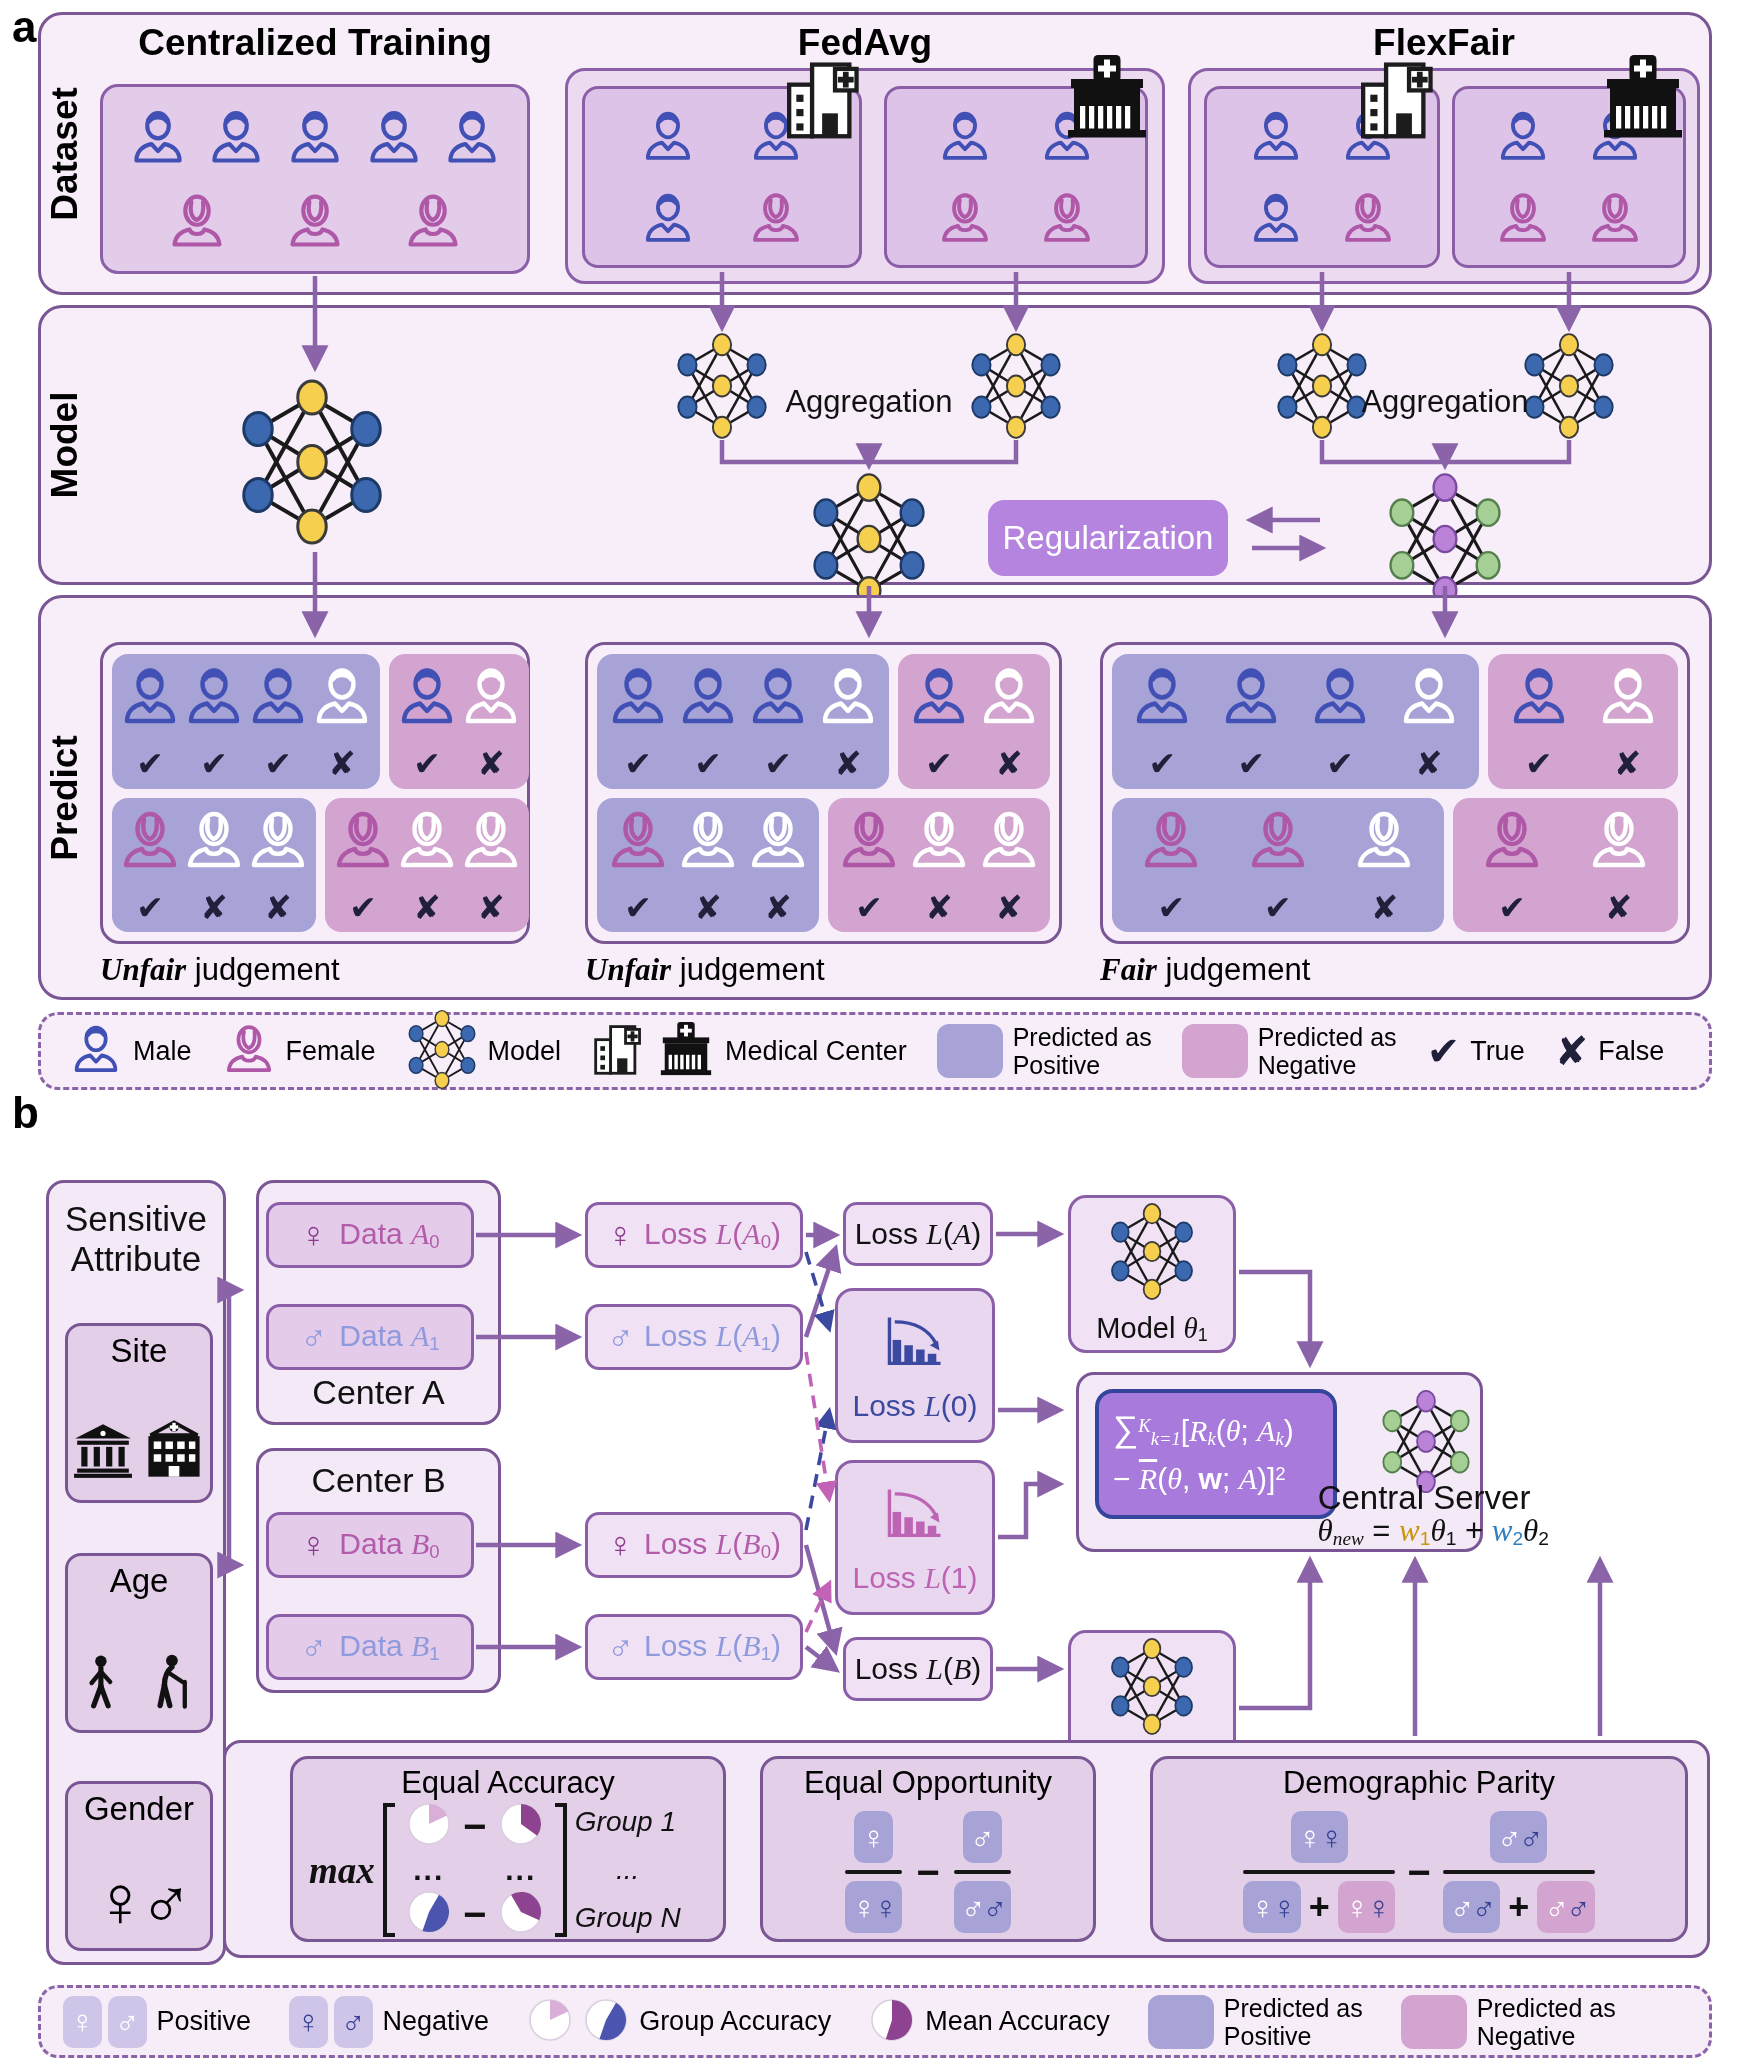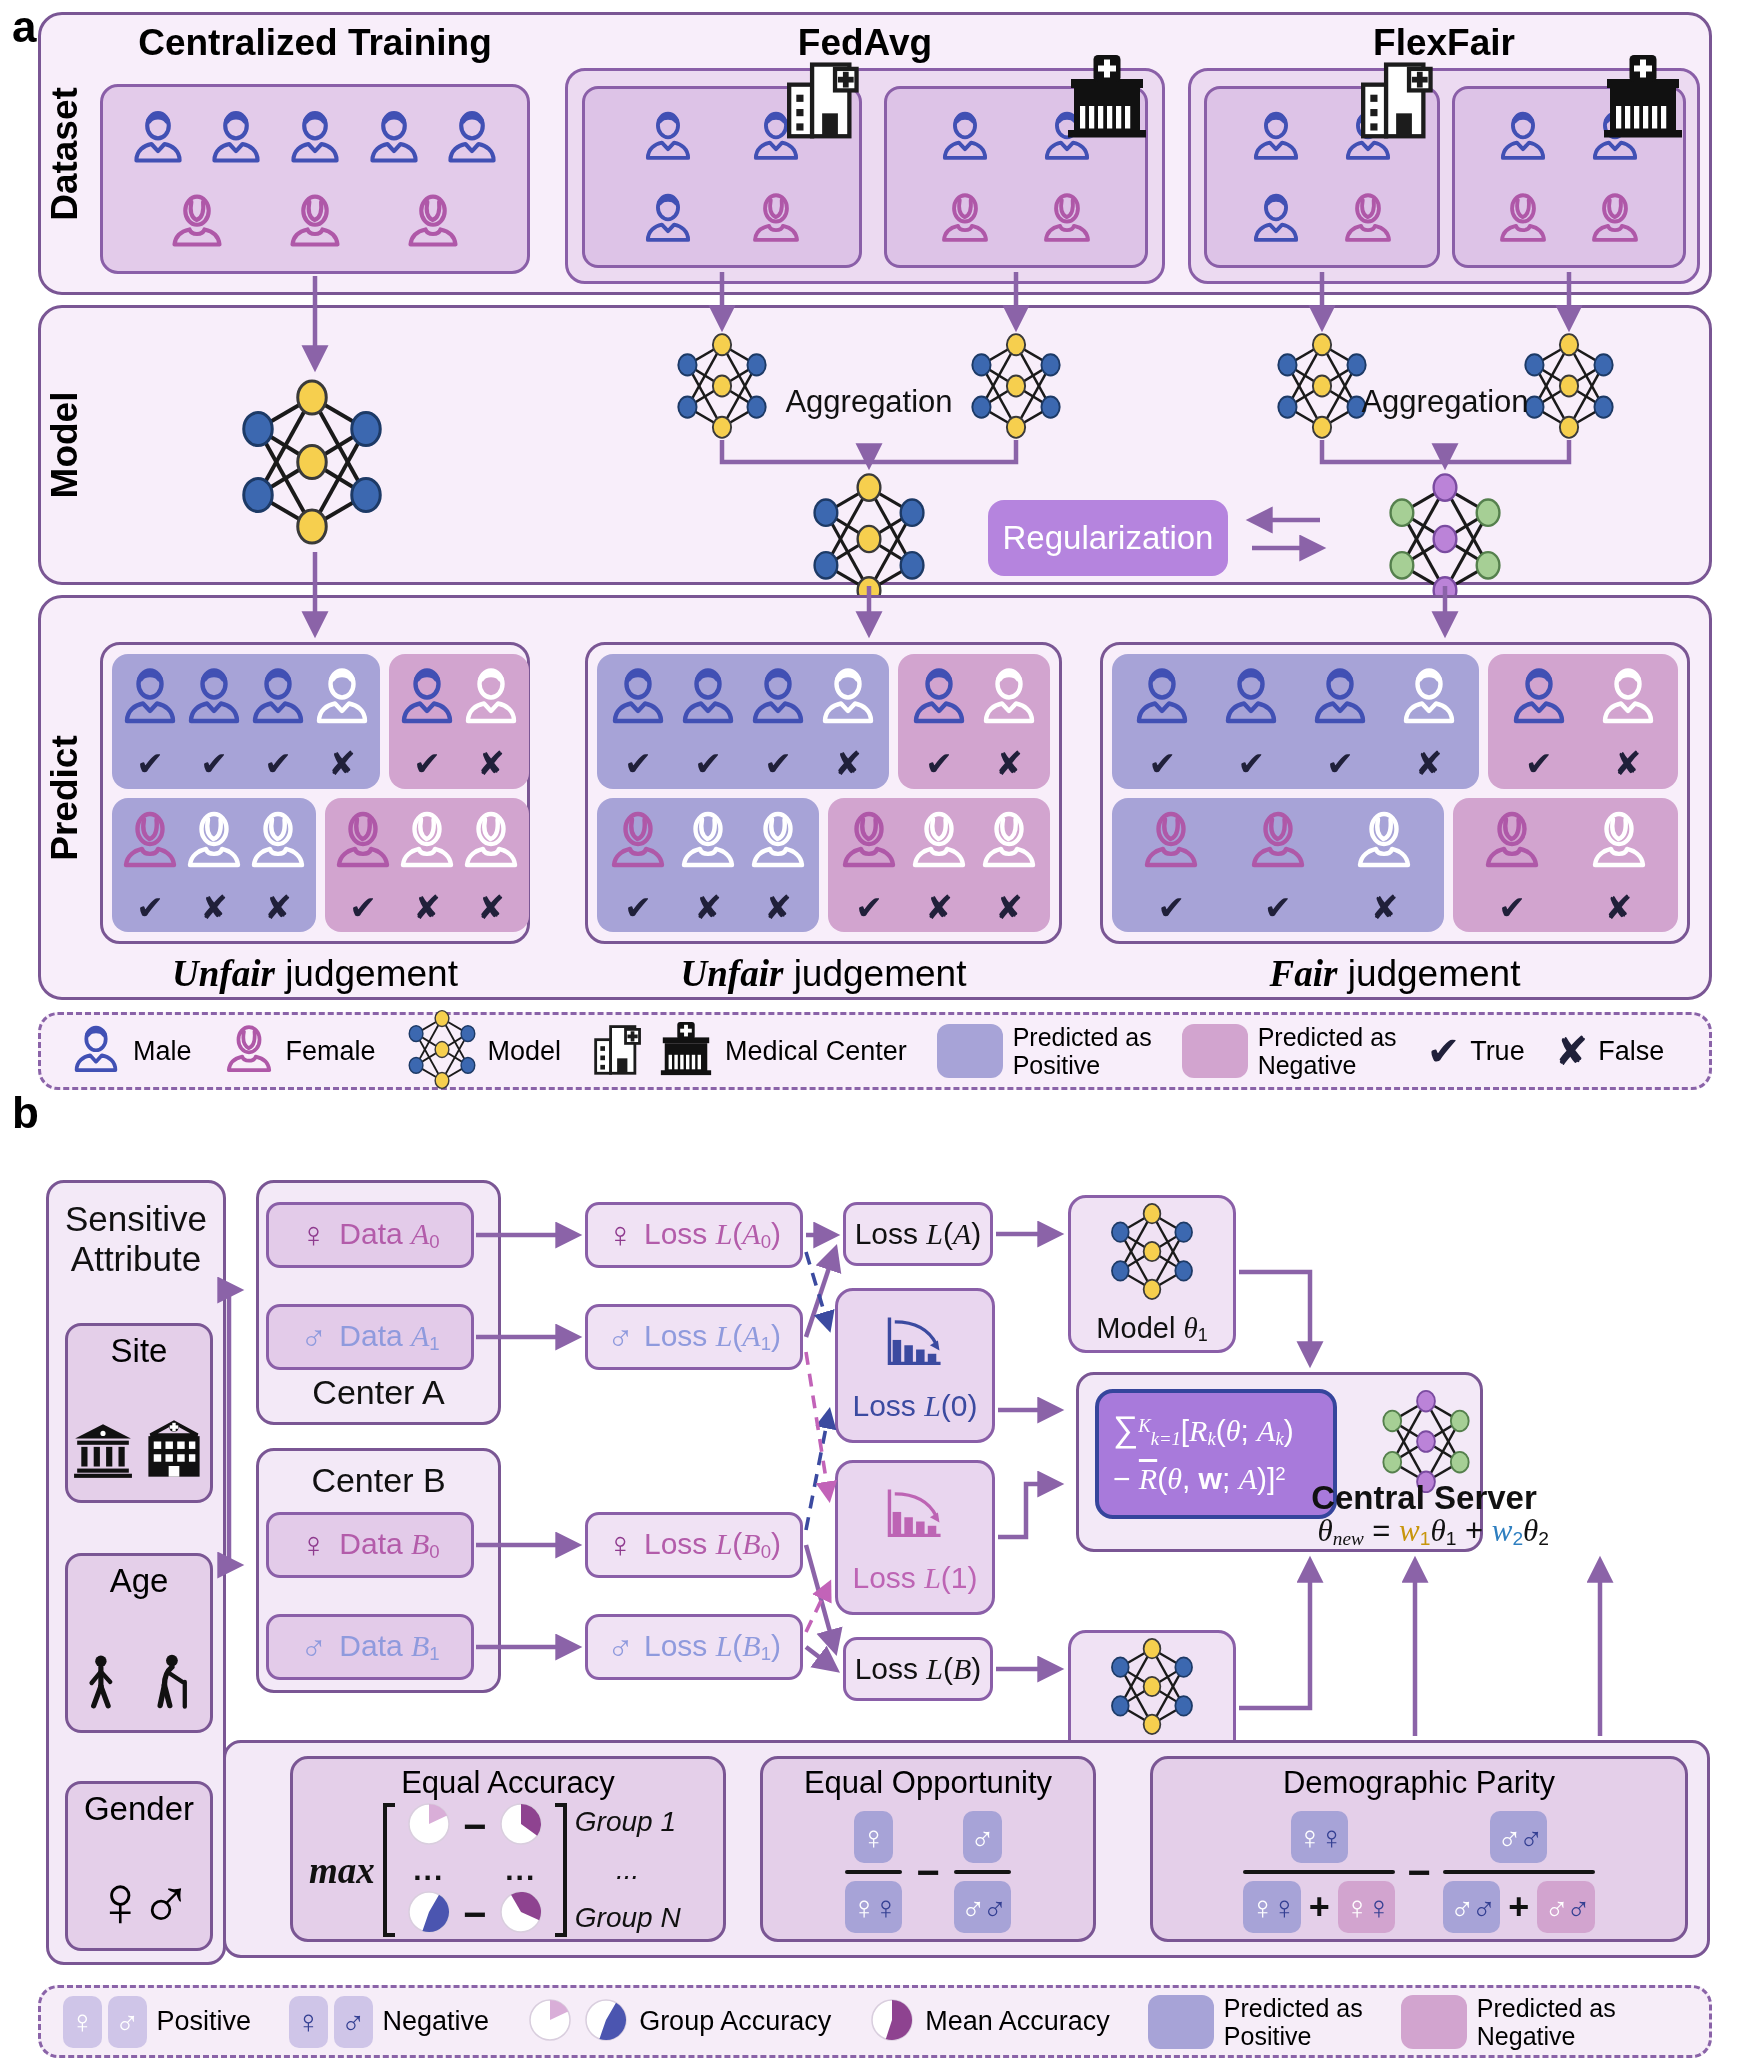--- a/index.html
+++ b/index.html
@@ -20,21 +20,21 @@
   .regbox{position:absolute;background:#b584de;border-radius:16px;color:#fff;font-size:33px;display:flex;align-items:center;justify-content:center;}
   .predbox{position:absolute;border:3.5px solid #7a5694;border-radius:20px;box-sizing:border-box;padding:9px;display:flex;flex-direction:column;gap:9px;}
   .prow{display:flex;gap:9px;flex:1;}
   .pgroup{border-radius:16px;padding:4px 6px;display:flex;flex-direction:column;justify-content:space-between;box-sizing:border-box;}
   .pgroup.pos{background:#a7a3d7;}
   .pgroup.neg{background:#d2a4cf;}
   .icons,.marks{display:grid;justify-items:center;align-items:center;}
   .icons{height:76px;}
   .marks{height:42px;}
   .mk{font-size:33px;font-weight:bold;color:#20203a;}
-  .caption{position:absolute;text-align:center;font-size:37px;color:#000;}
+  .caption{position:absolute;text-align:left;font-size:31px;color:#000;}
   .legrow{display:flex;align-items:center;height:100%;padding-left:28px;gap:30px;box-sizing:border-box;}
   .legitem{display:flex;align-items:center;gap:10px;}
   .leglab{font-size:27px;color:#000;}
   .l2{font-size:25px;line-height:1.12;color:#000;}
   .swatch{width:66px;height:54px;border-radius:12px;}
   .swatch.pos{background:#a7a3d7;}
   .swatch.neg{background:#d2a4cf;}
   .bbox{position:absolute;background:#f3e9f7;border:3.5px solid #7a5694;border-radius:18px;box-sizing:border-box;margin-left:8px;}
   .chipbox{position:absolute;background:#e3cbe9;border:3px solid #8a5fa8;border-radius:14px;box-sizing:border-box;display:flex;align-items:center;justify-content:center;gap:12px;font-size:30px;}
   .lossbox{position:absolute;background:#f0e2f4;border:3px solid #8a5fa8;border-radius:14px;box-sizing:border-box;display:flex;align-items:center;justify-content:center;gap:10px;font-size:30px;}
@@ -1241,21 +1241,21 @@
             <line x1="86" y1="78" x2="50" y2="99"></line>
           </g>
           <ellipse cx="14" cy="34" rx="9.5" ry="11" fill="#a6cf95" stroke="#55804d" stroke-width="2"></ellipse>
           <ellipse cx="14" cy="78" rx="9.5" ry="11" fill="#a6cf95" stroke="#55804d" stroke-width="2"></ellipse>
           <ellipse cx="86" cy="34" rx="9.5" ry="11" fill="#a6cf95" stroke="#55804d" stroke-width="2"></ellipse>
           <ellipse cx="86" cy="78" rx="9.5" ry="11" fill="#a6cf95" stroke="#55804d" stroke-width="2"></ellipse>
           <ellipse cx="50" cy="13" rx="9.5" ry="11" fill="#bb83d8" stroke="#7a4ba0" stroke-width="2"></ellipse>
           <ellipse cx="50" cy="56" rx="9.5" ry="11" fill="#bb83d8" stroke="#7a4ba0" stroke-width="2"></ellipse>
           <ellipse cx="50" cy="99" rx="9.5" ry="11" fill="#bb83d8" stroke="#7a4ba0" stroke-width="2"></ellipse>
         </svg></span>
-    <div class="titleline" style="left:210px;top:104px;width:270px;font-size:33px;font-weight:bold;">Central Server</div>
+    <div class="titleline" style="left:210px;top:104px;width:270px;font-size:33px;">Central Server</div>
     <div style="position:absolute;left:170px;top:138px;width:300px;text-align:right;font-size:31px;color:#111;"><span class="mi">θ</span><sub><span class="mi">new</span></sub><span class=""> = </span><span class="mi" style="color:#c8960c">w</span><sub><span class="" style="color:#c8960c">1</span></sub><span class="mi">θ</span><sub><span class="">1</span></sub><span class=""> + </span><span class="mi" style="color:#2e7fc0">w</span><sub><span class="" style="color:#2e7fc0">2</span></sub><span class="mi">θ</span><sub><span class="">2</span></sub></div>
   </div>
 
   <div class="bbox" style="left:215px;top:1740px;width:1487px;height:218px;background:#f3e9f7;"></div>
 
   <div class="metricbox" style="left:290px;top:1756px;width:436px;height:186px;">
     <div class="mtitle">Equal Accuracy</div>
     <div style="position:absolute;left:16px;top:44px;width:404px;height:134px;display:flex;align-items:center;gap:8px;">
       <span class="maxlbl">max</span>
       <div class="bracket l"></div>

